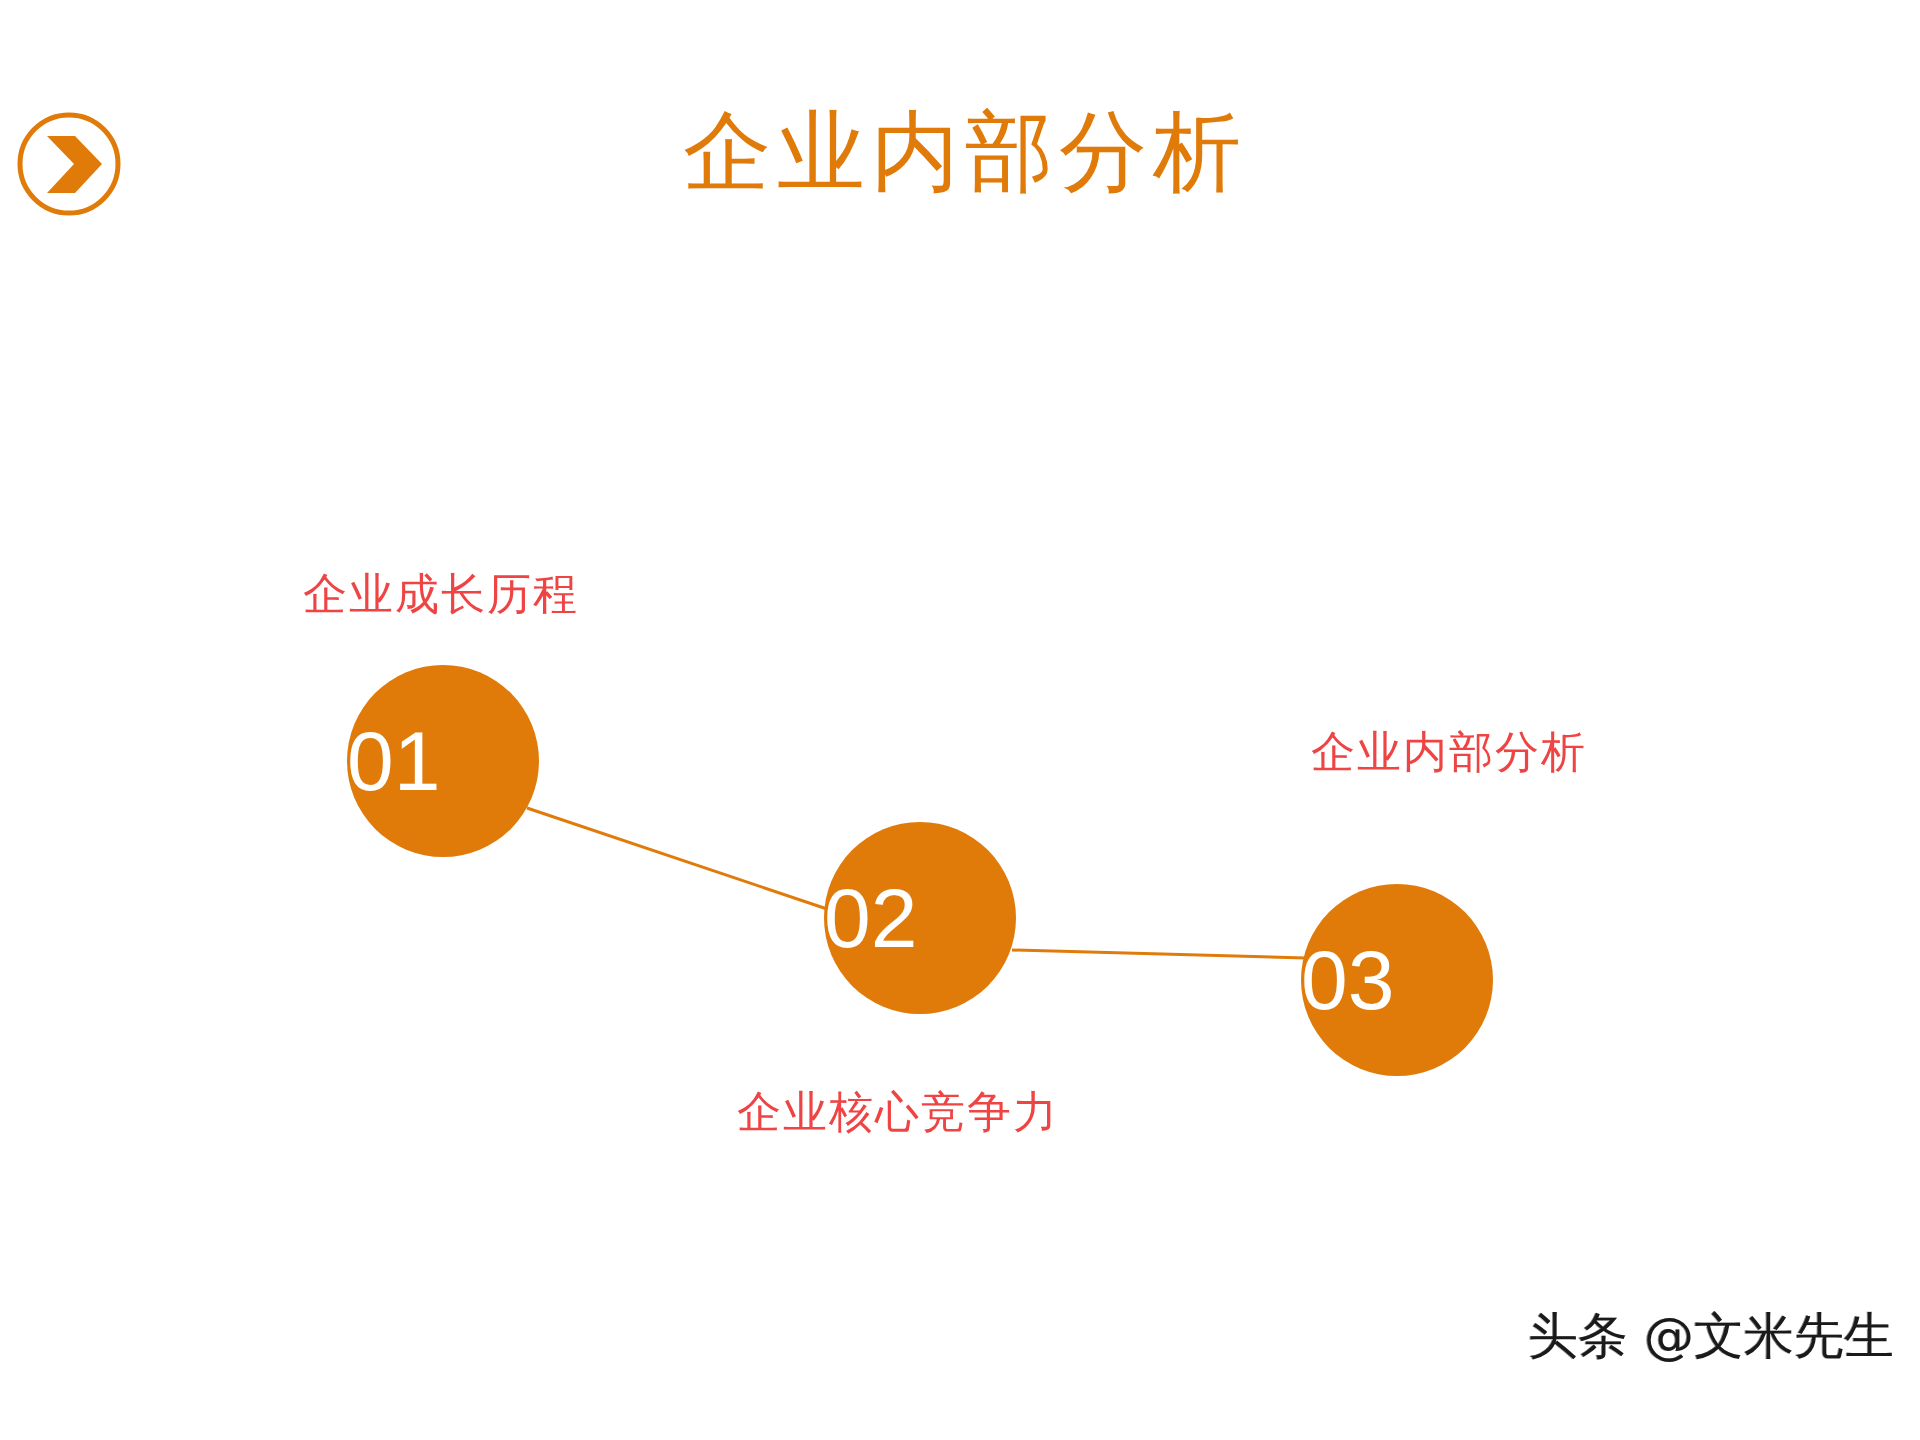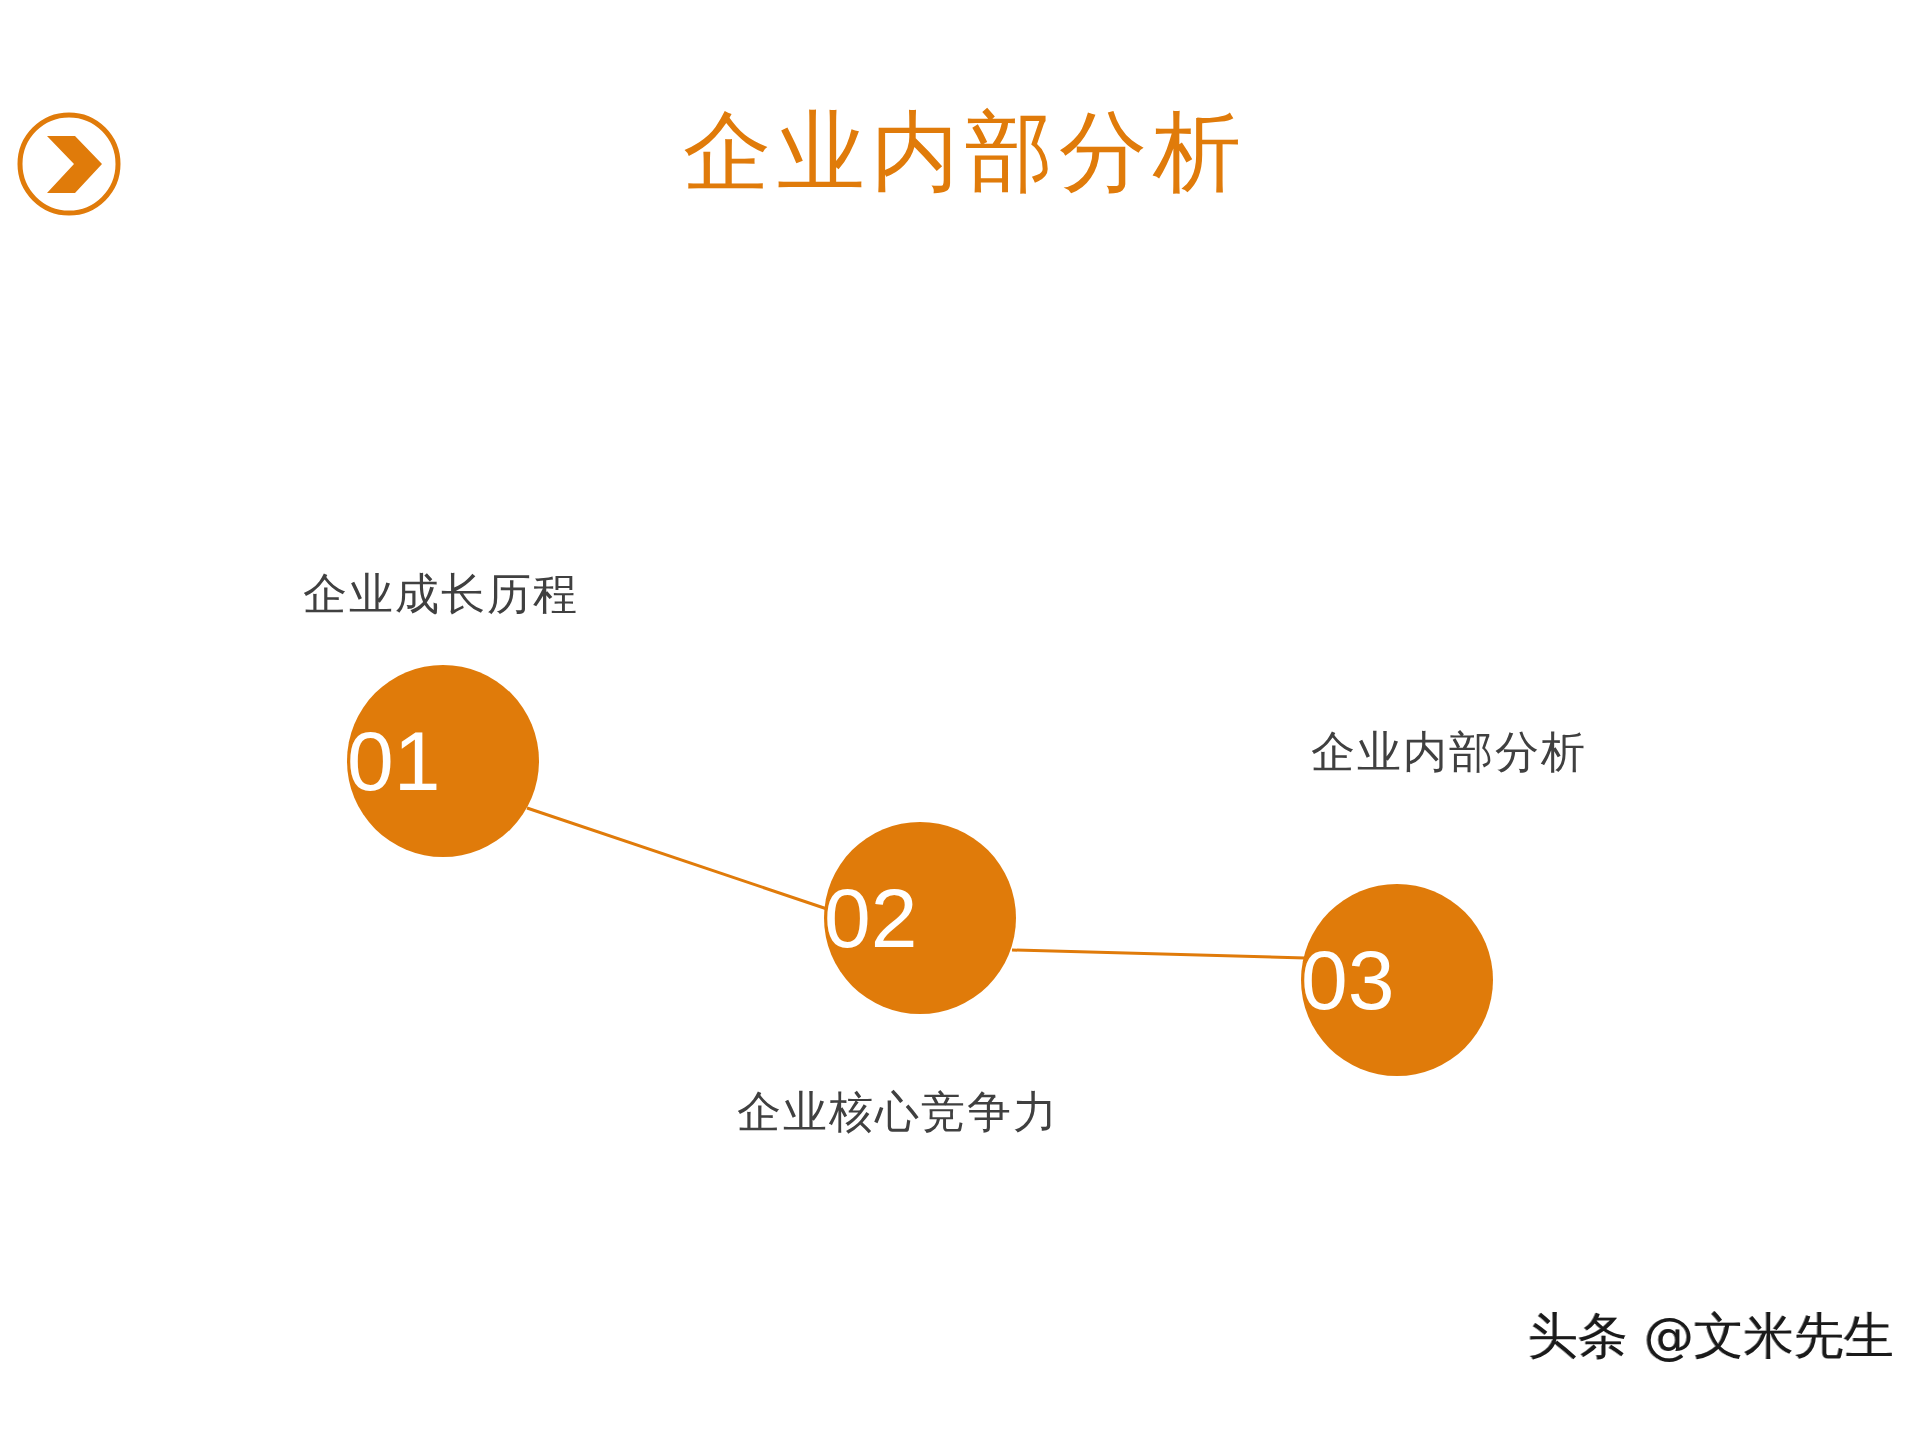--- a/index.html
+++ b/index.html
@@ -5,21 +5,21 @@
   html, body { margin:0; padding:0; background:#ffffff; }
   body { width:1920px; height:1440px; position:relative; overflow:hidden; font-family:"DejaVu Serif","Liberation Serif",serif; }
   .abs { position:absolute; }
   #nav-icon { left:16px; top:111px; width:108px; height:108px; }
   #title { left:683px; top:100px; width:540px; font-size:88px; line-height:104px; color:#E07B0A; letter-spacing:6px; white-space:nowrap; font-family:Liberation Sans, sans-serif; }
   #connectors { left:0; top:0; width:1920px; height:1440px; }
   .node { width:192px; height:192px; border-radius:50%; background:#E07B0A; color:#ffffff; display:flex; align-items:center; justify-content:flex-start; font-family:"Liberation Sans","DejaVu Sans",sans-serif; font-size:84px; line-height:1; }
   #node-1 { left:347px; top:665px; }
   #node-2 { left:824px; top:822px; }
   #node-3 { left:1301px; top:884px; }
-  .label { font-size:44px; line-height:52px; color:#404040; white-space:nowrap; letter-spacing:2px; font-family:"DejaVu Serif","Liberation Serif",serif; }
+  .label { font-size:44px; line-height:52px; color:#ef4444; white-space:nowrap; letter-spacing:2px; font-family:"DejaVu Serif","Liberation Serif",serif; }
   #label-1 { left:303px; top:568px; }
   #label-2 { left:737px; top:1086px; }
   #label-3 { left:1311px; top:726px; }
   #watermark { left:1528px; top:1308px; font-size:50px; line-height:56px; color:#1a1a1a; font-family:"DejaVu Sans","Liberation Sans",sans-serif; white-space:nowrap; text-shadow: 1px 1px 0 #ffffff, -1px 0 0 #888; }
 </style>
 </head>
 <body>
 
 <svg id="nav-icon" class="abs" viewBox="0 0 108 108">
   <circle cx="53" cy="53" r="49" fill="none" stroke="#E07B0A" stroke-width="5"></circle>

